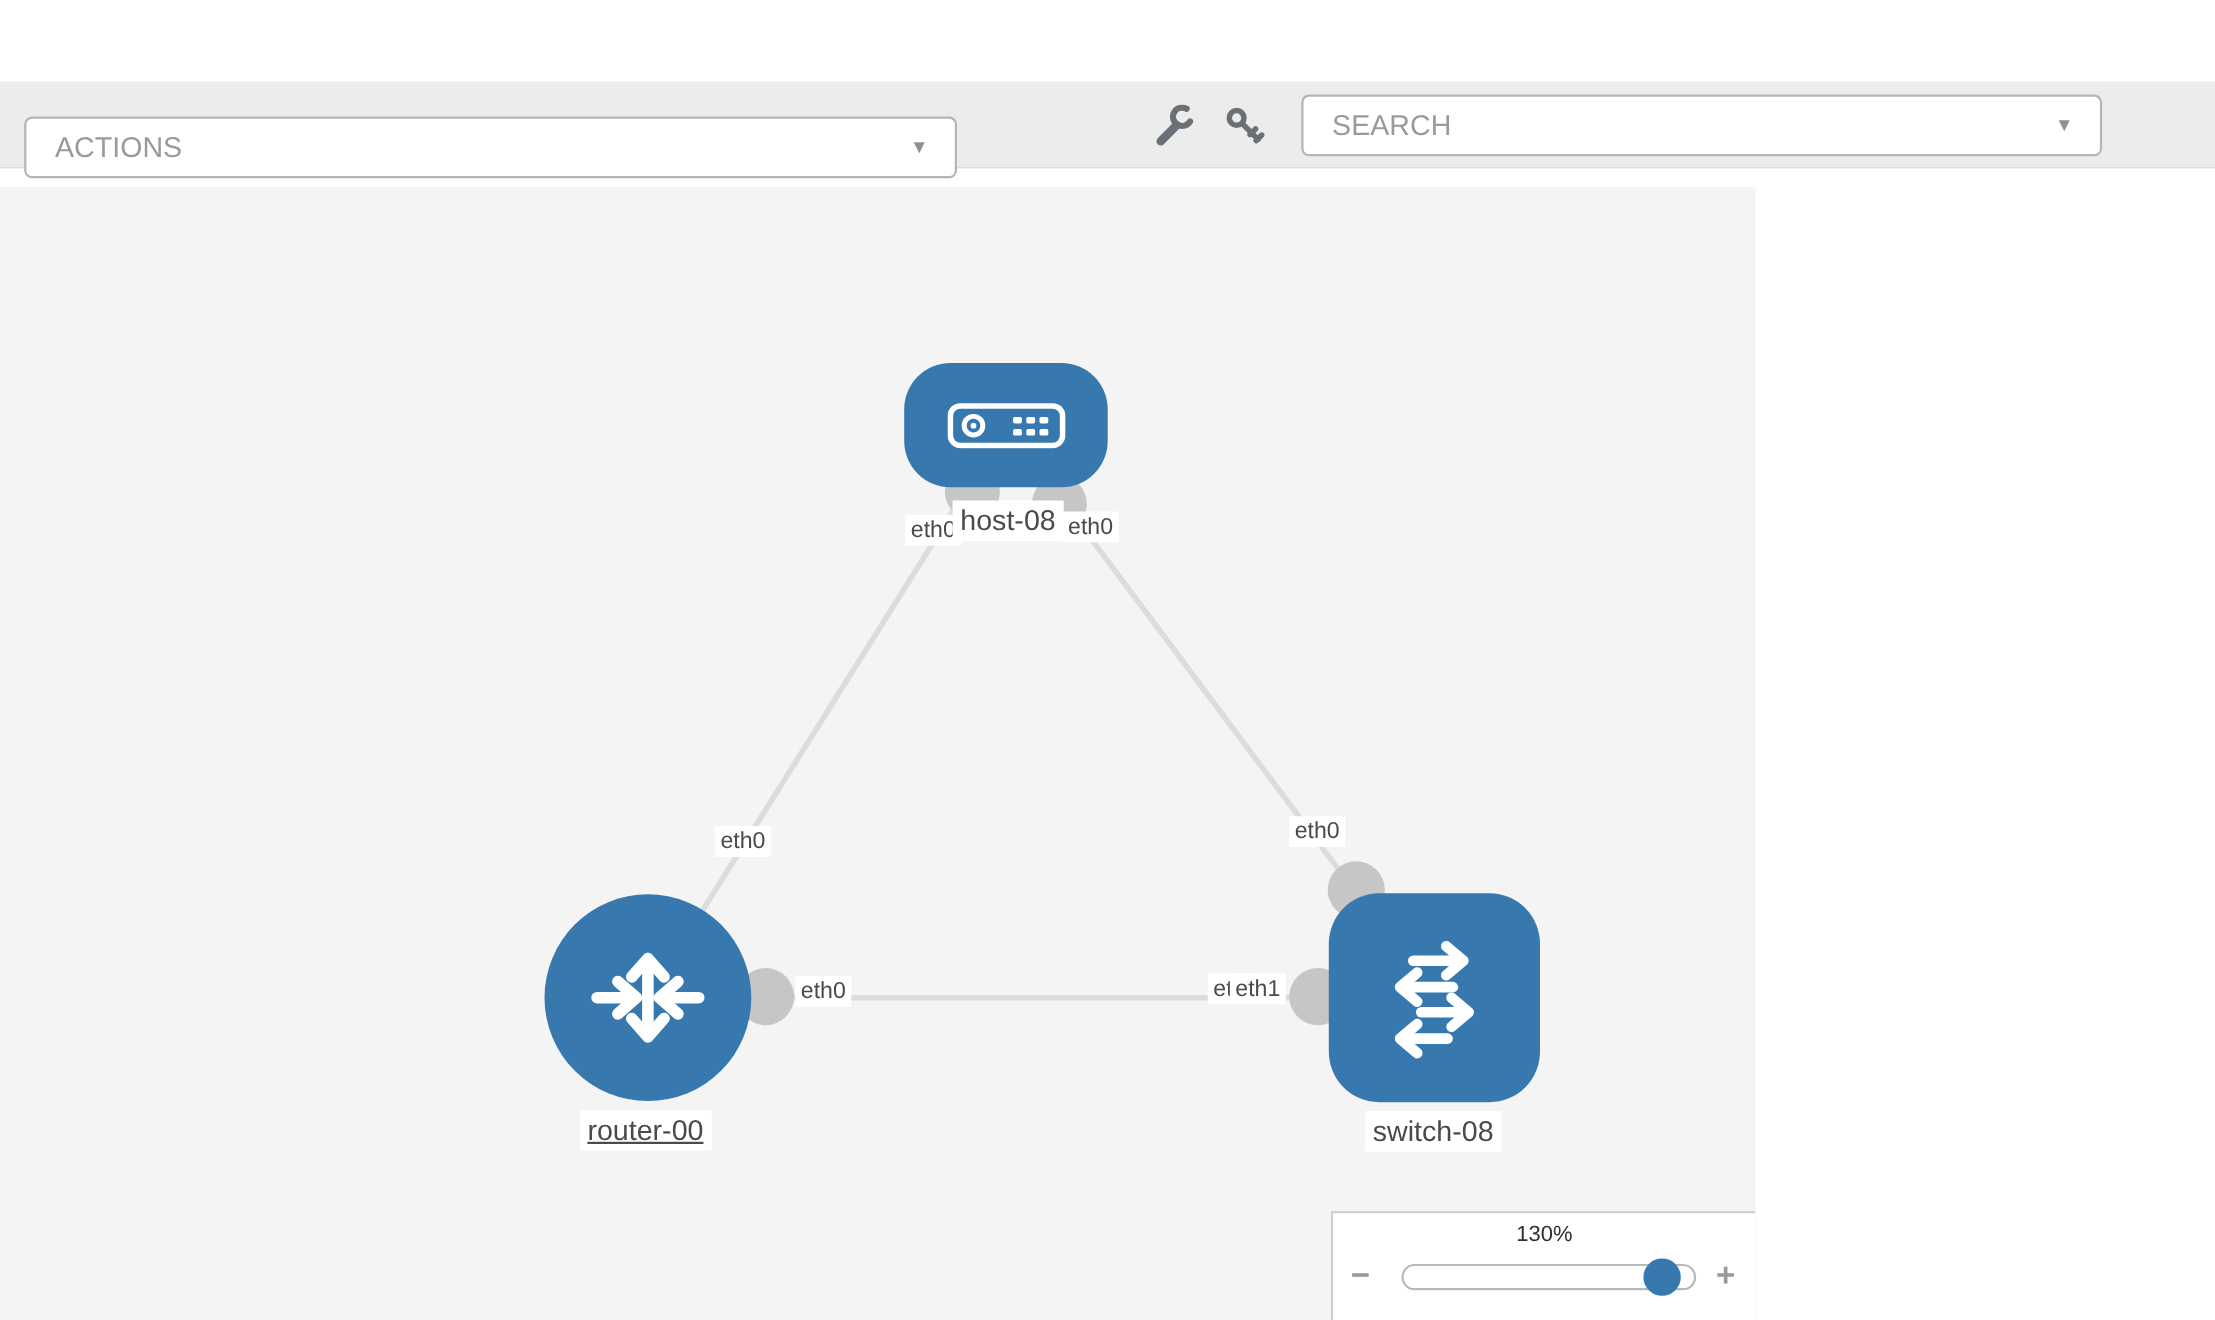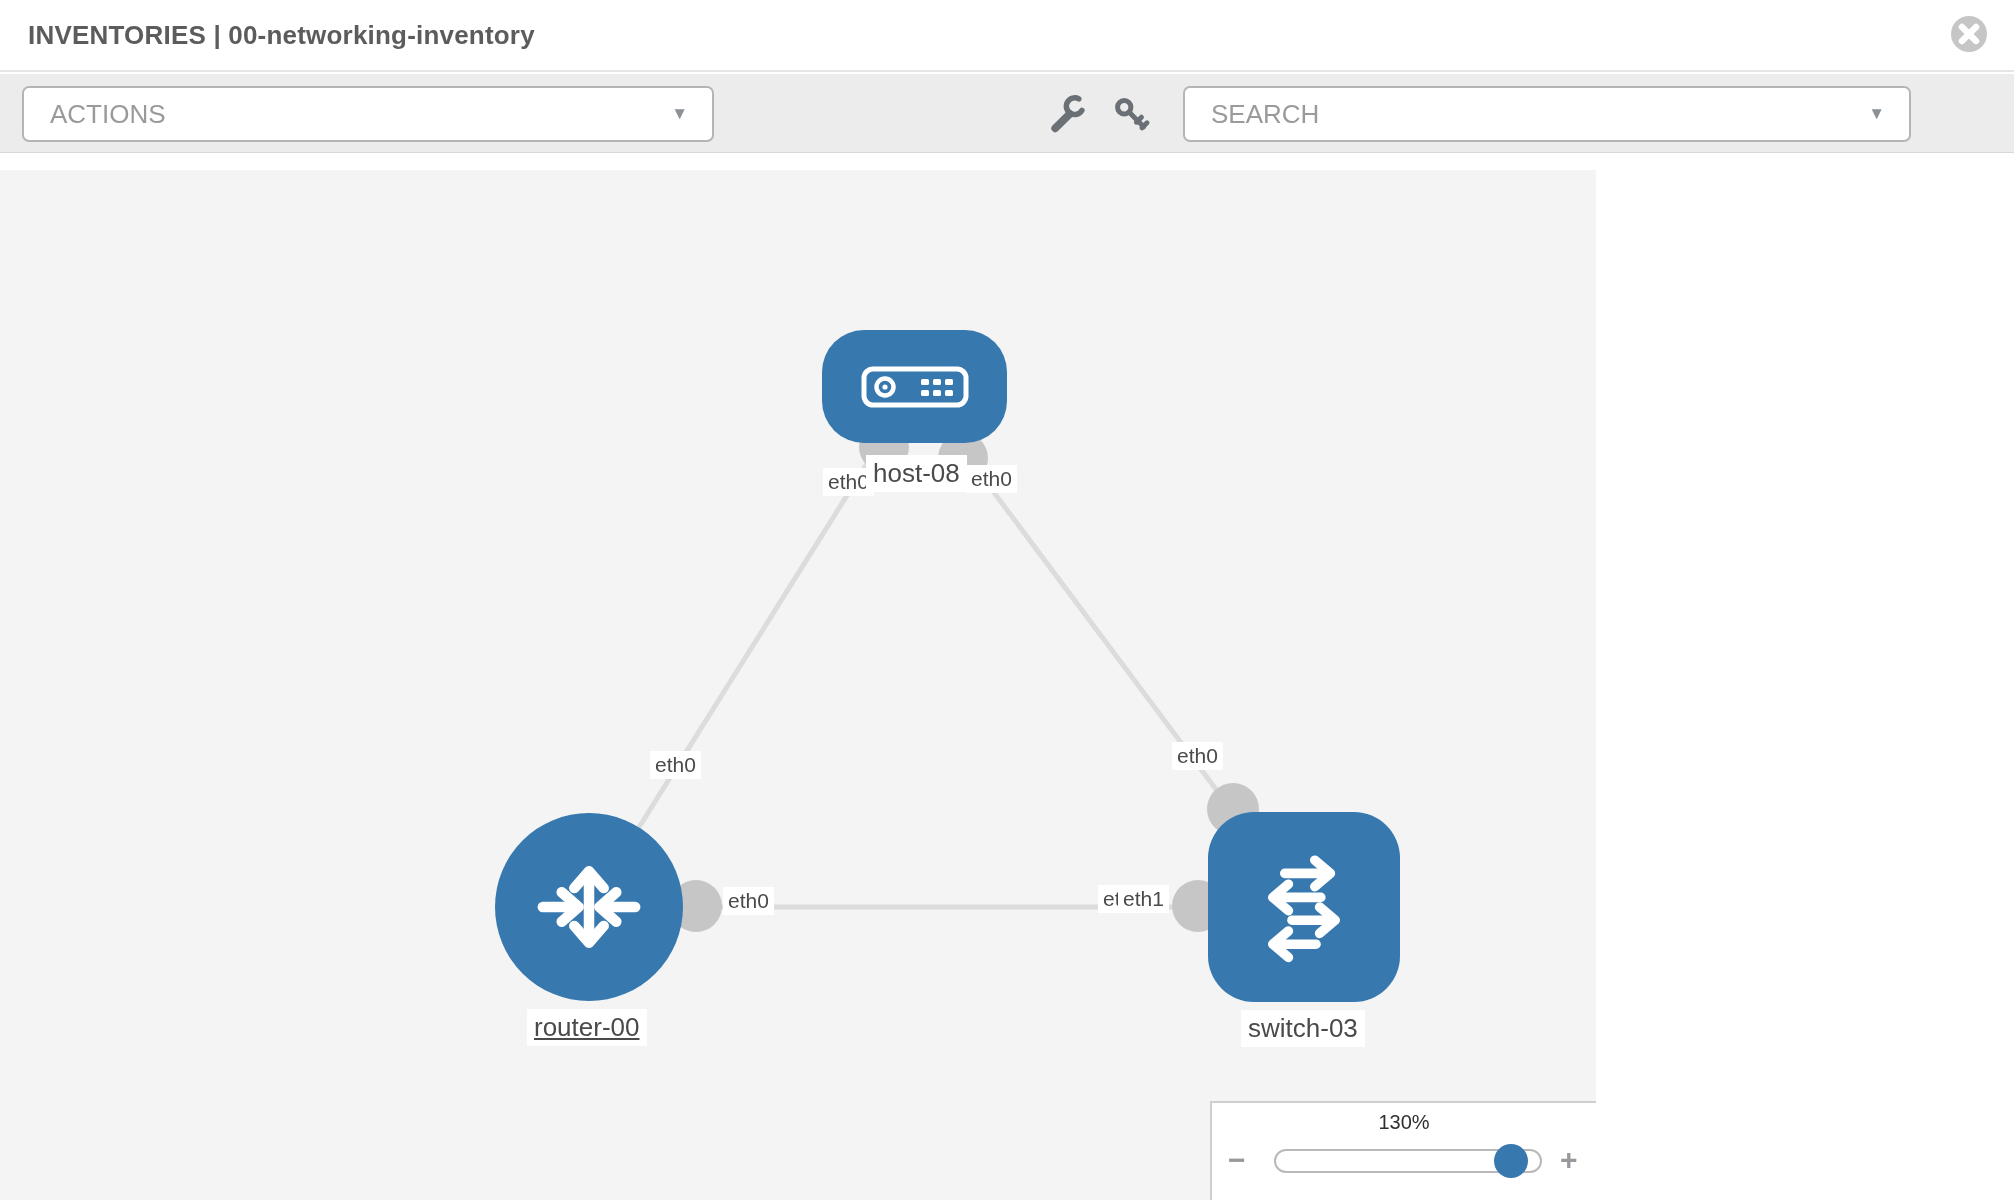--- a/index.html
+++ b/index.html
@@ -17,21 +17,21 @@
     border:none; background:transparent; cursor:pointer; padding:0; }
 
   
   .toolbar { position:absolute; left:0; top:74px; width:100%; height:79px;
     background:#ececec; border-bottom:1px solid #d8d8d8; }
   .select-box { position:absolute; top:12px; height:56px; background:#fff;
     border:2px solid #b5b5b5; border-radius:7px; display:flex; align-items:center;
     justify-content:space-between; padding:0 24px 0 26px; cursor:pointer; }
   .select-box .sel-label { font-size:26px; color:#9a9a9a; }
   .select-box .caret { font-size:17px; color:#8c9196; }
-  .actions-box { left:22px; width:692px; }
+  .actions-box { left:22px; width:848px;margin-top:20px; }
   .search-box { left:1183px; width:728px; }
   .tool-icon-btn { position:absolute; top:20px; width:44px; height:44px; border:none;
     background:transparent; cursor:pointer; padding:0; }
   .wrench-btn { left:1046px; }
   .key-btn { left:1110px; }
 
   
   .canvas { position:absolute; left:0; top:170px; width:1596px; height:1046px;
     background:#f5f4f4; overflow:hidden; }
   .net-svg { position:absolute; left:0; top:0; }
@@ -62,29 +62,20 @@
   .zoom-thumb { position:absolute; left:218px; top:-7px; width:34px; height:34px;
     border-radius:50%; background:#3778af; cursor:grab; }
   .panel-accent { position:absolute; right:0; bottom:0; width:386px; height:5px;
     background:#3778af; }
 </style>
 </head>
 <body>
 
 <div class="app">
 
-  <div class="titlebar">
-    <h1>INVENTORIES | 00-networking-inventory</h1>
-    <button class="close-btn">
-      <svg width="38" height="38" viewBox="0 0 38 38">
-        <circle cx="19" cy="19" r="18" fill="#c6c6c6"></circle>
-        <path d="M12 12 L26 26 M26 12 L12 26" stroke="#ffffff" stroke-width="6.5" stroke-linecap="round"></path>
-      </svg>
-    </button>
-  </div>
 
   <div class="toolbar">
     <div class="select-box actions-box">
       <span class="sel-label">ACTIONS</span>
       <span class="caret">▼</span>
     </div>
 
     <button class="tool-icon-btn wrench-btn">
       <svg width="40" height="40" viewBox="0 0 36 36">
         <path d="M 27.7 3.5 A 7.5 7.5 0 1 0 30.5 13.8" fill="none" stroke="#6a7076" stroke-width="5" stroke-linecap="round"></path>
@@ -166,21 +157,21 @@
     <span class="chip iface-label" style="left:823px; top:298px;">eth0</span>
     <span class="chip iface-label" style="left:966px; top:295px;">eth0</span>
     <span class="chip iface-label" style="left:650px; top:581px;">eth0</span>
     <span class="chip iface-label" style="left:1172px; top:572px;">eth0</span>
     <span class="chip iface-label" style="left:723px; top:717px;">eth0</span>
     <span class="chip iface-label" style="left:1098px; top:715px;">eth0</span>
     <span class="chip iface-label" style="left:1118px; top:715px;text-align:center;">eth1</span>
 
     <span class="chip node-label" style="left:866px; top:285px;">host-08</span>
     <span class="chip node-label" style="left:527px; top:839px;text-decoration:underline;">router-00</span>
-    <span class="chip node-label" style="left:1241px; top:840px;">switch-03</span>
+    <span class="chip node-label" style="left:1241px; top:840px;">switch-08</span>
 
     <div class="zoom-panel">
       <span class="zoom-value">130%</span>
       <div class="zoom-row">
         <button class="zoom-minus">−</button>
         <div class="zoom-track">
           <div class="zoom-thumb"></div>
         </div>
         <button class="zoom-plus">+</button>
       </div>

